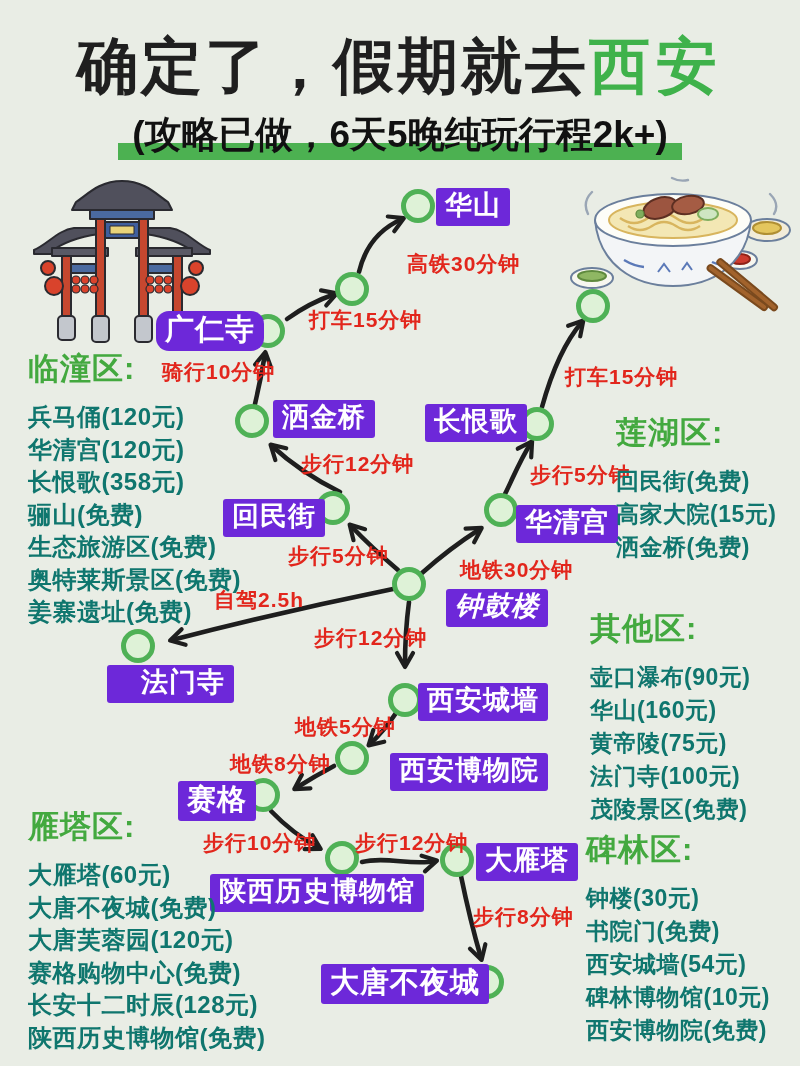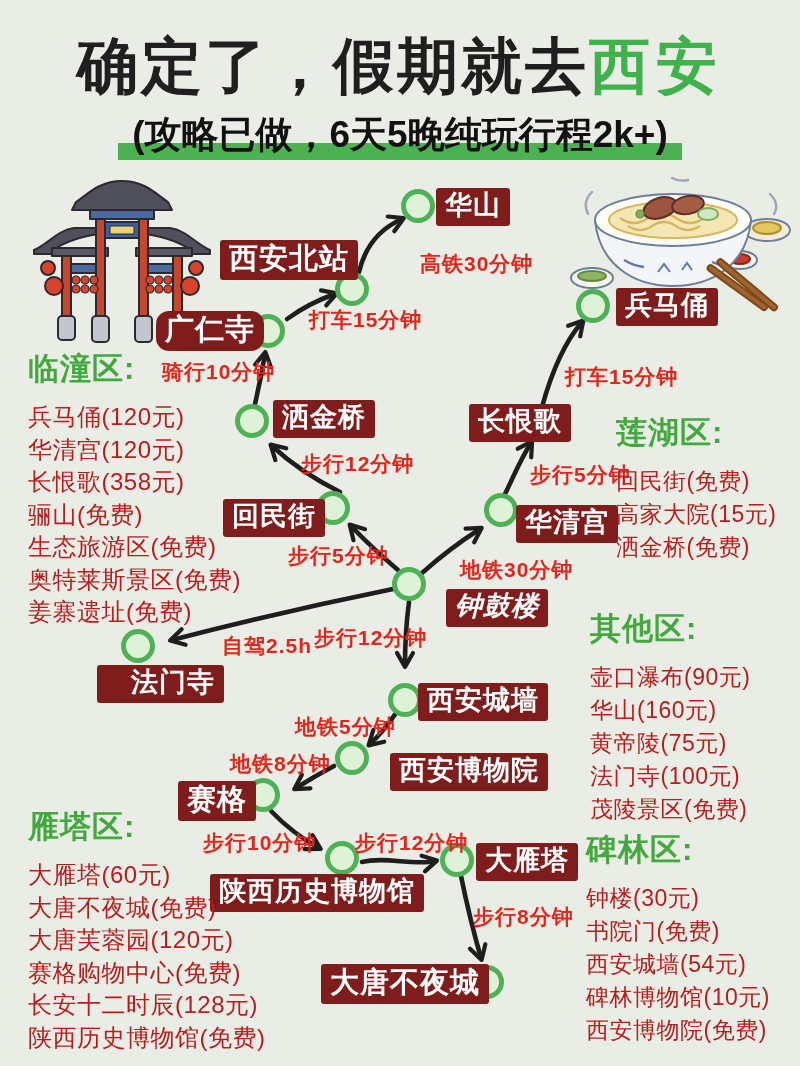--- a/index.html
+++ b/index.html
@@ -20,38 +20,38 @@
     background:linear-gradient(to top,#4cb151 34%,rgba(0,0,0,0) 34%);
     padding:0 14px;white-space:nowrap;
   }
   
   .node{
     position:absolute;width:24px;height:24px;border-radius:50%;
     background:#def2d7;border:5px solid #4fb156;
     transform:translate(-50%,-50%);box-sizing:content-box;
   }
   .tag{
-    position:absolute;background:#7f1d1d;color:#fff;font-weight:800;
+    position:absolute;background:#6d28d9;color:#fff;font-weight:800;
     padding:3px 9px 5px;border-radius:3px;white-space:nowrap;
     font-size:27px;line-height:1.1;letter-spacing:1px;
   }
   .tag.big{font-size:29px;}
   .transit{
     position:absolute;color:#e2261c;font-weight:800;font-size:21px;
     white-space:nowrap;letter-spacing:1px;
   }
   .arrows{position:absolute;left:0;top:0;pointer-events:none;}
   .illus{position:absolute;}
   
   .district{position:absolute;white-space:nowrap;}
   .district h2{
     margin:0 0 11px;color:#43a93f;font-size:31px;font-weight:900;letter-spacing:1px;
   }
   .district .list-item{
-    font-size:24px;font-weight:400;color:#b91c1c;line-height:32.5px;letter-spacing:0.5px;
+    font-size:24px;font-weight:700;color:#0f766e;line-height:32.5px;letter-spacing:0.5px;
   }
   .district.col-r .list-item{font-size:23px;line-height:33px;}
 </style>
 </head>
 <body>
 
 <div class="canvas">
 
   <div class="title"><span>确定了，假期就去</span><span class="hl">西安</span></div>
   <div class="subtitle">
@@ -164,45 +164,43 @@
   <div class="node" style="left:501px;top:510px;"></div>
   <div class="node" style="left:593px;top:306px;"></div>
   <div class="node" style="left:405px;top:700px;"></div>
   <div class="node" style="left:352px;top:758px;"></div>
   <div class="node" style="left:263px;top:795px;"></div>
   <div class="node" style="left:342px;top:858px;"></div>
   <div class="node" style="left:457px;top:860px;"></div>
   <div class="node" style="left:487px;top:982px;"></div>
 
   <div class="tag" style="left:436px;top:188px;">华山</div>
-  <div class="tag big" style="left:220px;top:240px;">西安北站</div>
   <div class="tag big" style="left:156px;top:311px;border-radius:13px;">广仁寺</div>
   <div class="tag" style="left:273px;top:400px;">洒金桥</div>
   <div class="tag" style="left:223px;top:499px;">回民街</div>
   <div class="tag" style="left:446px;top:589px;font-style:italic;">钟鼓楼</div>
-  <div class="tag" style="left:97px;top:665px;padding-left:34px;">法门寺</div>
-  <div class="tag" style="left:425px;top:404px;margin-left:44px;">长恨歌</div>
+  <div class="tag" style="left:107px;top:665px;padding-left:34px;">法门寺</div>
+  <div class="tag" style="left:425px;top:404px;">长恨歌</div>
   <div class="tag" style="left:516px;top:505px;">华清宫</div>
-  <div class="tag" style="left:616px;top:288px;">兵马俑</div>
   <div class="tag" style="left:418px;top:683px;">西安城墙</div>
   <div class="tag" style="left:390px;top:753px;">西安博物院</div>
   <div class="tag big" style="left:178px;top:781px;">赛格</div>
   <div class="tag" style="left:210px;top:874px;">陕西历史博物馆</div>
   <div class="tag" style="left:476px;top:843px;">大雁塔</div>
   <div class="tag big" style="left:321px;top:964px;">大唐不夜城</div>
 
-  <div class="transit" style="left:420px;top:250px;">高铁30分钟</div>
+  <div class="transit" style="left:407px;top:250px;">高铁30分钟</div>
   <div class="transit" style="left:309px;top:306px;">打车15分钟</div>
   <div class="transit" style="left:162px;top:358px;">骑行10分钟</div>
   <div class="transit" style="left:301px;top:450px;">步行12分钟</div>
   <div class="transit" style="left:288px;top:542px;">步行5分钟</div>
   <div class="transit" style="left:565px;top:363px;">打车15分钟</div>
   <div class="transit" style="left:530px;top:461px;">步行5分钟</div>
   <div class="transit" style="left:460px;top:556px;">地铁30分钟</div>
-  <div class="transit" style="left:222px;top:586px;margin-top:46px;">自驾2.5h</div>
+  <div class="transit" style="left:214px;top:586px;">自驾2.5h</div>
   <div class="transit" style="left:314px;top:624px;">步行12分钟</div>
   <div class="transit" style="left:295px;top:713px;">地铁5分钟</div>
   <div class="transit" style="left:230px;top:750px;">地铁8分钟</div>
   <div class="transit" style="left:203px;top:829px;">步行10分钟</div>
   <div class="transit" style="left:355px;top:829px;">步行12分钟</div>
   <div class="transit" style="left:473px;top:903px;">步行8分钟</div>
 
   <section class="district" style="left:28px;top:348px;">
     <h2>临潼区:</h2>
     <div>

